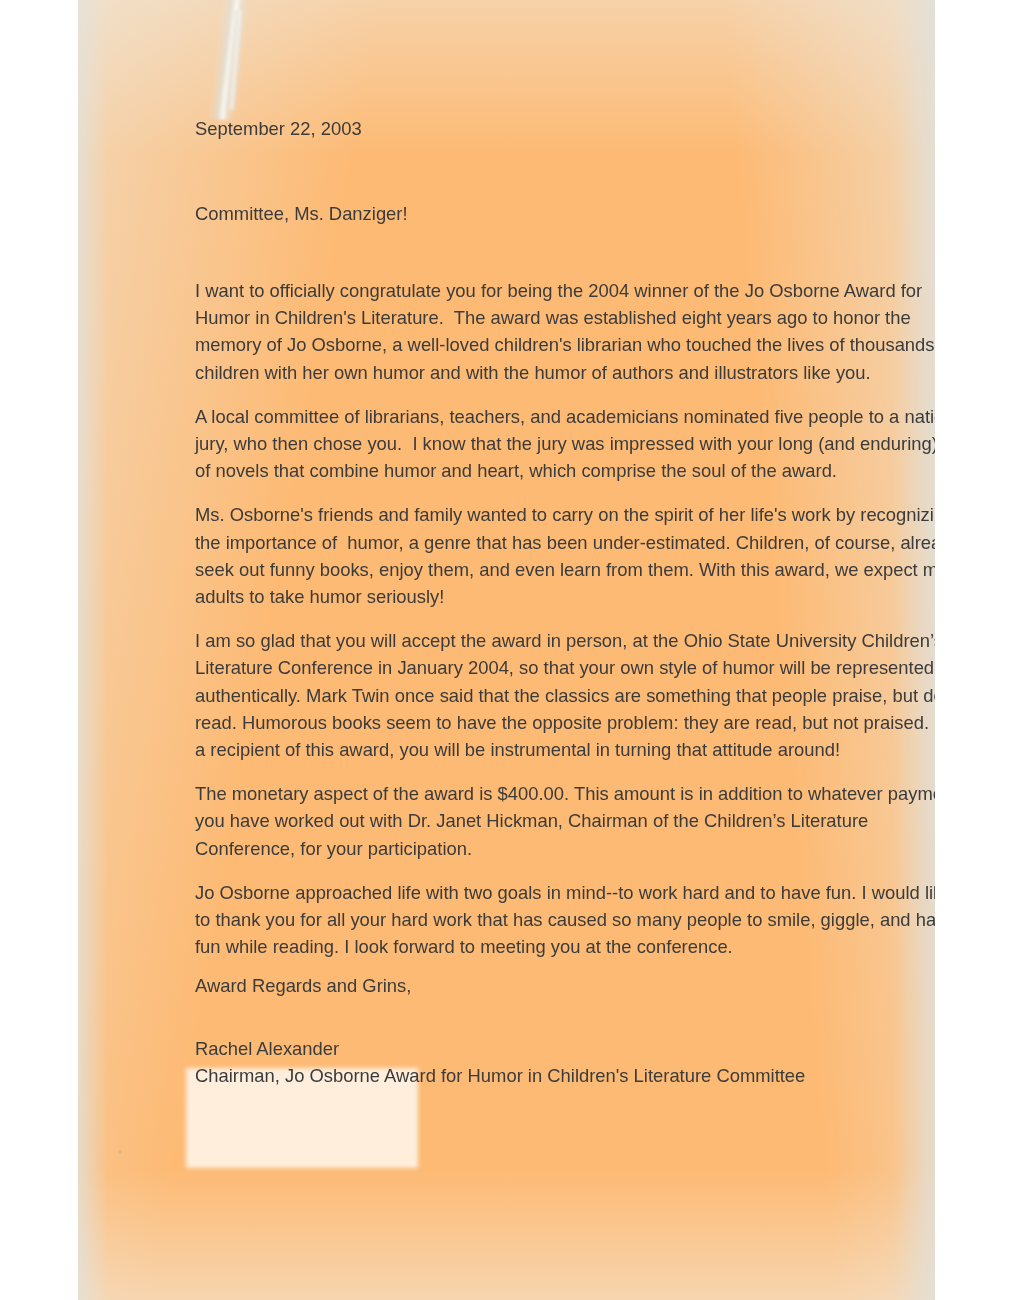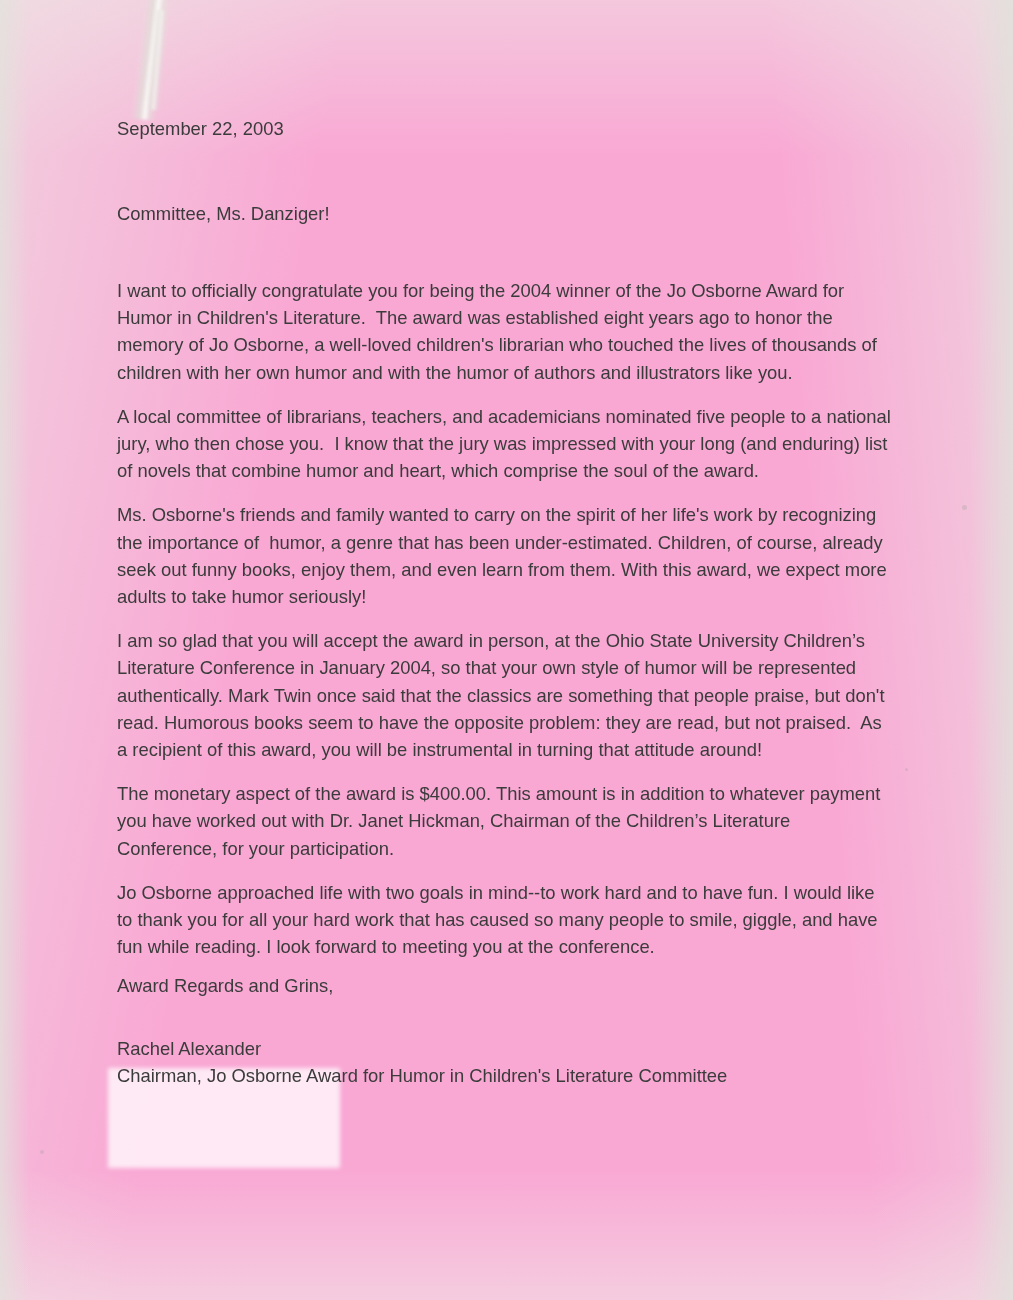--- a/index.html
+++ b/index.html
@@ -4,25 +4,25 @@
 <title>Scanned Letter</title>
 <style>
   html, body {
     margin: 0;
     padding: 0;
     background: #ffffff;
   }
 
   .page {
     position: relative;
-    width: 1013px;
+    width: 857px;
     height: 1300px;
     margin: 0 auto;
     overflow: hidden;
-    background: #f9a8d4;
+    background: #fdba74;
     font-family: "Liberation Sans", "DejaVu Sans", sans-serif;
     color: #3b3b3b;
     -webkit-font-smoothing: antialiased;
   }
 
   
   .scan-tint {
     position: absolute;
     inset: 0;
     background:

